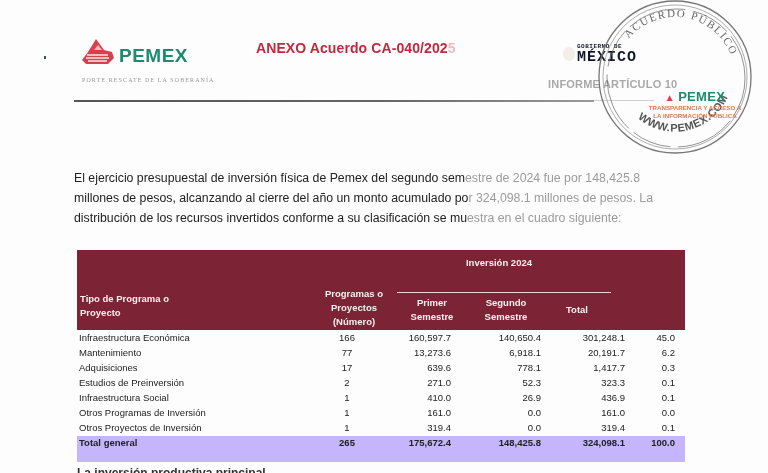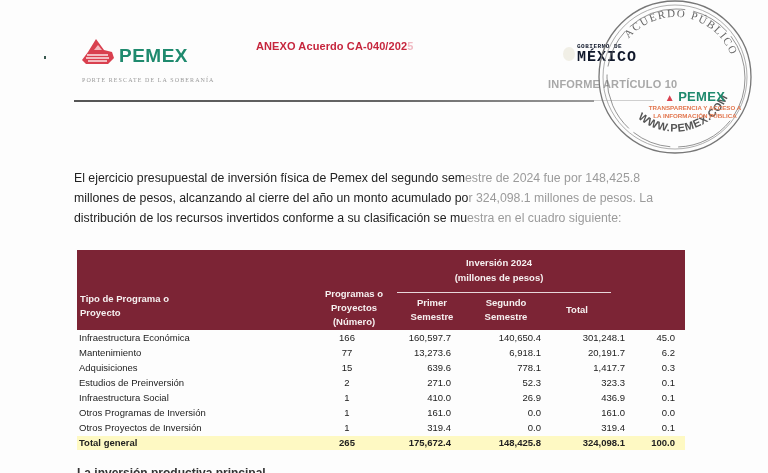--- a/index.html
+++ b/index.html
@@ -7,21 +7,21 @@
   body { position: relative; font-family: "Liberation Sans", sans-serif; color: #222; }
 
   .page { position: absolute; left: 0; top: 0; width: 768px; height: 473px; background: #fdfdfd; }
 
   
   .logo-wrap { position: absolute; left: 82px; top: 38px; width: 140px; height: 50px; }
   .logo-eagle { position: absolute; left: 0; top: 0; width: 34px; height: 28px; }
   .logo-text { position: absolute; left: 37px; top: 7px; font-family: "Liberation Sans", sans-serif; font-weight: bold; font-size: 19px; color: #1f8a6e; letter-spacing: 0.5px; }
   .logo-tagline { position: absolute; left: 0; top: 39px; font-family: "Liberation Serif", serif; font-size: 6px; letter-spacing: 1.1px; color: #9a9a9a; white-space: nowrap; }
 
-  .anexo-title { position: absolute; left: 256px; top: 40px; font-weight: bold; font-size: 11px; color: #c6263d; white-space: nowrap; letter-spacing: 0.1px; text-align: right; }
+  .anexo-title { position: absolute; left: 256px; top: 40px; font-weight: bold; font-size: 14px; color: #c6263d; white-space: nowrap; letter-spacing: 0.1px; text-align: right; }
   .anexo-title .fade { color: #f0b9c2; }
 
   .gob-logo { position: absolute; left: 563px; top: 43px; font-family: Liberation Mono, monospace; color: #0f172a; }
   .gob-small { font-size: 6px; letter-spacing: 0.5px; display: block; font-weight: bold; margin-left: 14px; }
   .gob-big { font-size: 15px; font-weight: bold; letter-spacing: 1px; display: block; margin-left: 14px; margin-top: -1px; }
   .gob-shield { position: absolute; left: 0; top: 4px; width: 12px; height: 14px; border-radius: 50%; background: #f1efe6; }
 
   .informe { position: absolute; left: 509px; top: 78px; font-size: 11px; font-weight: bold; color: #a8a8a8; white-space: nowrap; letter-spacing: 0.2px; padding-left: 39px; }
 
   .header-rule { position: absolute; left: 74px; top: 100px; width: 520px; height: 2px; background: linear-gradient(90deg, #555 0%, #666 60%, #9a9a9a 100%); }
@@ -43,21 +43,21 @@
   
   .tbl { position: absolute; left: 77px; top: 250px; width: 608px; }
   .thead { position: relative; height: 80px; background: #7c2435; color: #f6f0f0; font-weight: bold; font-size: 9.5px; }
   .th { position: absolute; text-align: center; line-height: 14px; }
   .th.left { text-align: left; }
   .th-group { position: absolute; left: 322px; top: 5px; width: 200px; text-align: center; line-height: 15px; font-size: 9.5px; }
   .th-group-rule { position: absolute; left: 320px; top: 42px; width: 214px; height: 1px; background: #e8d7da; }
 
   .tbody { position: relative; }
   .tr { position: relative; height: 15px; font-size: 9.5px; color: #222; }
-  .tr.total { background: #fef9c3; font-weight: bold; height: 14px; }
+  .tr.total { background: #c4b5fd; font-weight: bold; height: 26px; }
   .td { position: absolute; top: 1px; white-space: nowrap; }
   .td.name { left: 2px; }
   .td.num { text-align: center; width: 50px; left: 245px; }
   .td.r { text-align: right; }
   .c-first { left: 280px; width: 94px; }
   .c-second { left: 374px; width: 90px; }
   .c-total { left: 464px; width: 84px; }
   .c-pct { left: 548px; width: 50px; }
 
   .bottom-cut { position: absolute; left: 77px; top: 466px; width: 400px; height: 7px; overflow: hidden; font-size: 12px; font-weight: bold; color: #333; white-space: nowrap; line-height: 14px; }
@@ -127,21 +127,20 @@
         <div>Programas o</div>
           <div>Proyectos</div>
           <div>(Número)</div>
       </div>
       <div class="th left" style="left:3px; top:42px;">
         <div>Tipo de Programa o</div>
           <div>Proyecto</div>
       </div>
       <div class="th-group">
         <div>Inversión 2024</div>
-          <div>(millones de pesos)</div>
       </div>
       <div class="th-group-rule"></div>
       <div class="th" style="left:320px; top:46px; width:70px;">
         <div>Primer</div>
           <div>Semestre</div>
       </div>
       <div class="th" style="left:392px; top:46px; width:74px;">
         <div>Segundo</div>
           <div>Semestre</div>
       </div>
@@ -160,21 +159,21 @@
       <div class="tr">
         <span class="td name">Mantenimiento</span>
         <span class="td num">77</span>
         <span class="td r c-first">13,273.6</span>
         <span class="td r c-second">6,918.1</span>
         <span class="td r c-total">20,191.7</span>
         <span class="td r c-pct">6.2</span>
       </div>
       <div class="tr">
         <span class="td name">Adquisiciones</span>
-        <span class="td num">15</span>
+        <span class="td num">17</span>
         <span class="td r c-first">639.6</span>
         <span class="td r c-second">778.1</span>
         <span class="td r c-total">1,417.7</span>
         <span class="td r c-pct">0.3</span>
       </div>
       <div class="tr">
         <span class="td name">Estudios de Preinversión</span>
         <span class="td num">2</span>
         <span class="td r c-first">271.0</span>
         <span class="td r c-second">52.3</span>

